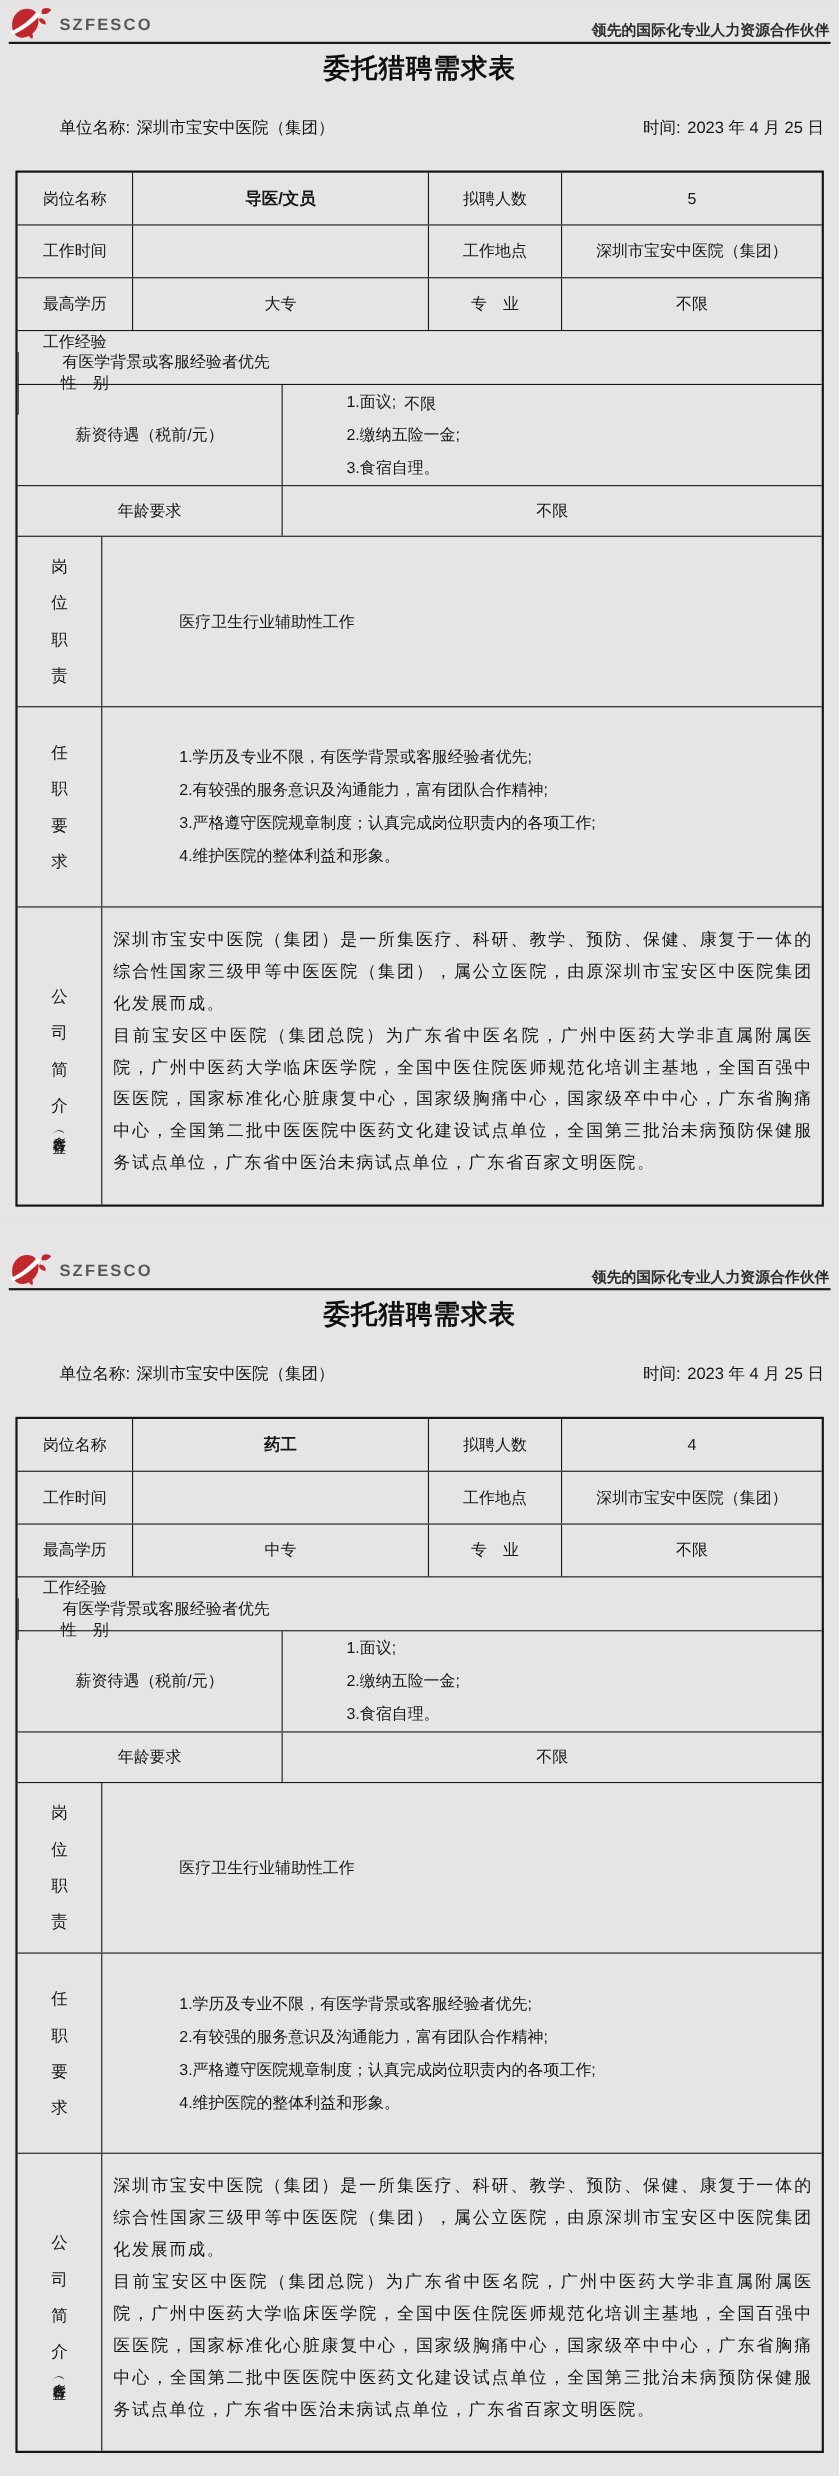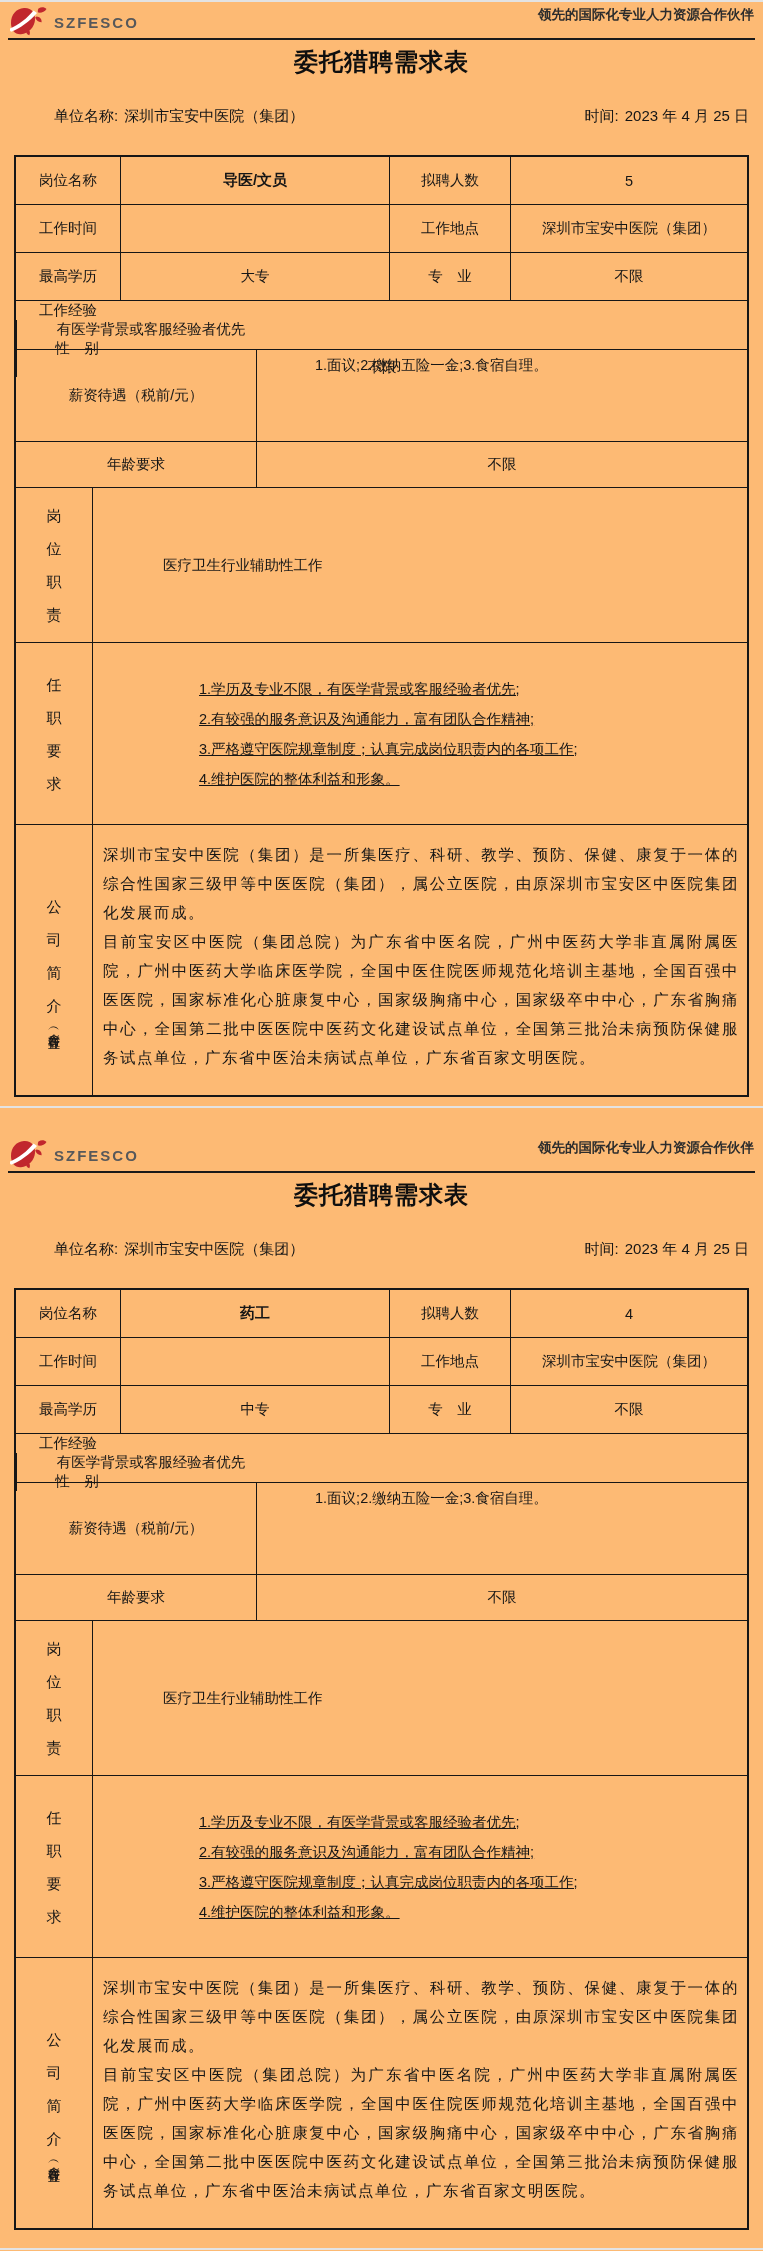--- a/index.html
+++ b/index.html
@@ -1,47 +1,47 @@
 <!DOCTYPE html>
 <html><head>
 <meta charset="utf-8">
 <style>
   html,body{margin:0;padding:0;background:#fff;}
   body{font-family:"Liberation Sans","DejaVu Sans",sans-serif;color:#1d1d1d;}
-  .canvas{position:relative;width:763px;height:2251px;background:#fdba74;overflow:hidden;}
+  .canvas{position:relative;width:763px;height:2251px;background:#e5e5e5;overflow:hidden;}
   .page-sep{position:absolute;left:0;width:763px;background:#e3e3e3;}
   .sep-top{top:0;height:2px;}
   .sep-mid{top:1106px;height:2px;}
   .sep-bottom{top:2248px;height:2px;}
   .form{position:absolute;left:0;width:763px;height:1100px;}
   #pages .form:nth-child(1){top:2px;}
   #pages .form:nth-child(2){top:1135px;}
   .brandbar{position:absolute;top:4px;left:10px;right:9px;height:31px;display:flex;justify-content:space-between;align-items:flex-end;}
   .brand{display:flex;align-items:center;gap:7px;}
   .logo-icon{width:37px;height:30px;}
   .brand-text{font-size:15px;font-weight:bold;color:#57585a;letter-spacing:2px;}
-  .tagline{font-size:13.5px;font-weight:bold;color:#2d2d2d;padding-bottom:13px;}
+  .tagline{font-size:13.5px;font-weight:bold;color:#2d2d2d;padding-bottom:0;}
   .rule{position:absolute;top:36px;left:8px;right:8px;height:2px;background:#1a1a1a;}
   .form-title{position:absolute;top:44px;left:0;width:100%;margin:0;text-align:center;font-size:24px;font-weight:bold;color:#0f0f0f;letter-spacing:1px;}
   .meta{position:absolute;top:105px;left:14px;width:735px;display:flex;justify-content:space-between;font-size:15px;color:#161616;}
   .meta .lbl{margin-right:6px;margin-left:40px;}
   .tbl{position:absolute;top:153px;left:14px;width:735px;border:2px solid #161616;box-sizing:border-box;}
   .tr{display:flex;box-sizing:border-box;}
   .tr + .tr{border-top:1.5px solid #161616;}
   .td{box-sizing:border-box;display:flex;align-items:center;justify-content:center;font-size:14.5px;color:#161616;}
   .td + .td{border-left:1.5px solid #161616;}
   .w1{width:104px;}.w2{width:269px;}.w3{width:121px;}.w4{flex:1;}
   .wlab2{width:240px;}
   .wlab3{width:76px;}
   .h1{height:47px;}.h2{height:48px;}.h3{height:48px;}.h4{height:49px;flex-direction:column;}
   .h5{height:92px;}.h6{height:46px;}.h7{height:155px;}.h8{height:182px;}.h9{height:271px;}
   .boldval{font-weight:bold;font-size:15px;}
-  .list{flex-direction:row;align-items:flex-start;justify-content:flex-start;padding-left:58px;text-align:left;line-height:30px;}
+  .list{flex-direction:column;align-items:flex-start;justify-content:flex-end;padding-left:58px;text-align:left;line-height:30px;}
   .duty-content{justify-content:flex-start;padding-left:70px;text-align:right;}
-  .req-content{flex-direction:column;align-items:flex-start;justify-content:center;padding-left:106px;padding-right:10px;text-align:left;line-height:30px;text-decoration:underline;}
+  .req-content{flex-direction:column;align-items:flex-start;justify-content:center;padding-left:70px;padding-right:10px;text-align:left;line-height:30px;}
   .company-content{display:block;text-align:justify;padding:15px 8px 10px 10px;line-height:29px;font-size:15.5px;letter-spacing:1.5px;}
   .company-content p{margin:0;}
   .vlabel{display:flex;flex-direction:column;align-items:center;justify-content:center;font-size:15px;line-height:33px;}
   .vsub{writing-mode:vertical-rl;text-orientation:mixed;font-size:12px;letter-spacing:1px;line-height:14px;margin-top:1px;}
 </style>
 </head>
 <body>
 
 <div class="canvas">
   <div class="page-sep sep-top"></div>

